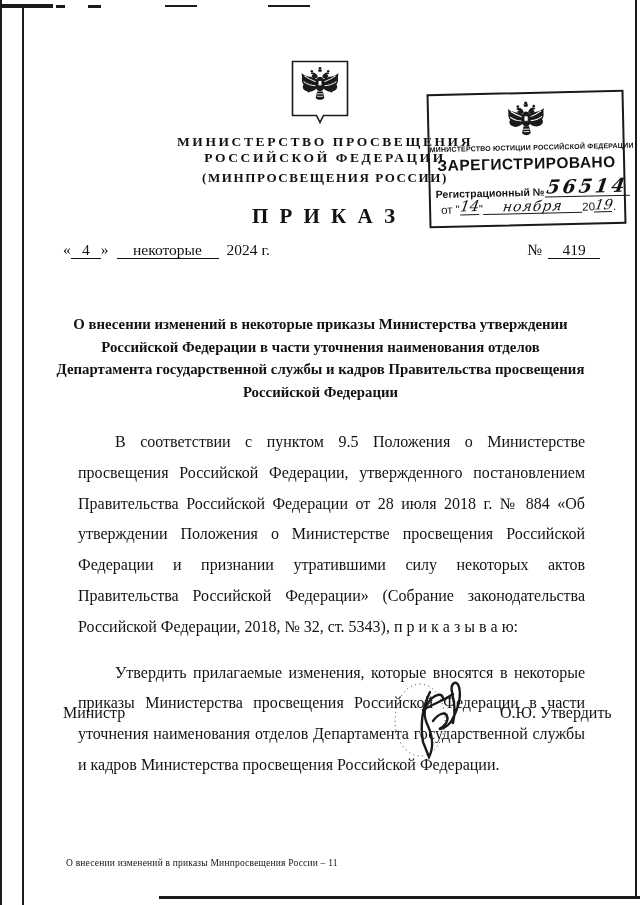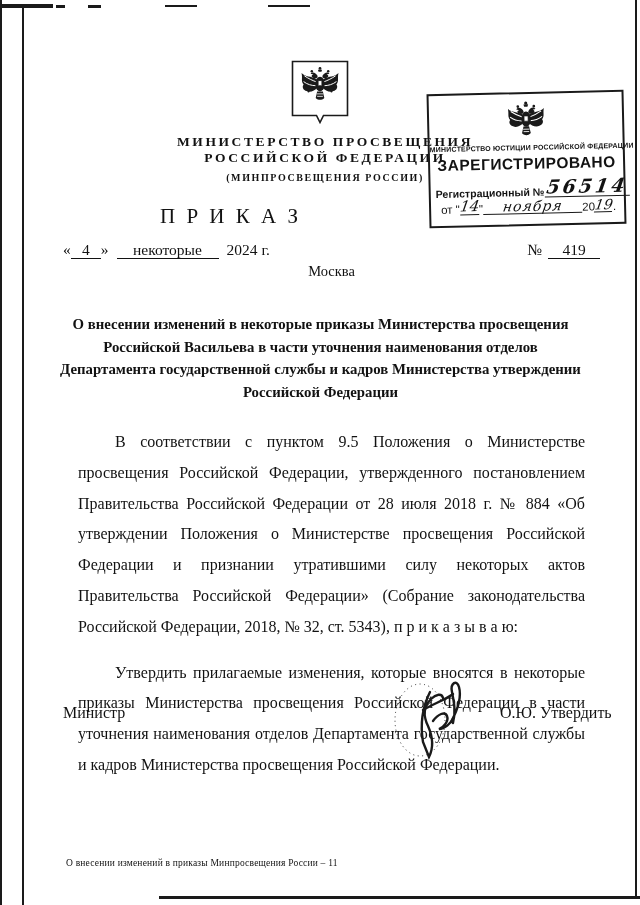--- a/index.html
+++ b/index.html
@@ -4,22 +4,22 @@
 <style>
   html,body{margin:0;padding:0;background:#fff;}
   .page{position:relative;width:640px;height:905px;background:#fff;overflow:hidden;
         font-family:"Liberation Serif",serif;color:#121212;}
   .abs{position:absolute;}
   
   .edge{background:#1a1a1a;}
   
   .ministry{left:160px;top:134px;width:330px;text-align:center;font-weight:bold;}
   .ministry .l12{font-size:13.5px;letter-spacing:2.6px;line-height:16px;white-space:nowrap;}
-  .ministry .l3{font-size:10px;letter-spacing:1.6px;line-height:16px;margin-top:4px;white-space:nowrap;}
-  .doctype{left:160px;top:204px;width:330px;text-align:left;font-weight:normal;
+  .ministry .l3{font-size:13px;letter-spacing:1.6px;line-height:16px;margin-top:4px;white-space:nowrap;}
+  .doctype{left:160px;top:204px;width:330px;text-align:center;font-weight:bold;
            font-size:21px;letter-spacing:3px;white-space:nowrap;}
   
   .stamp{left:428px;top:92px;width:193px;height:130px;border:2px solid #1a1a1a;
          transform:rotate(-1.3deg);font-family:"Liberation Sans",sans-serif;}
   .stamp .s-eagle{position:absolute;left:50%;top:5px;transform:translateX(-50%);}
   .stamp .s-agency{position:absolute;left:0;right:0;top:50px;text-align:center;
                    font-size:7px;font-weight:bold;white-space:nowrap;letter-spacing:.2px;}
   .stamp .s-reg{position:absolute;left:0;right:0;top:61px;text-align:center;
                 font-size:15.5px;font-weight:bold;letter-spacing:.5px;white-space:nowrap;}
   .stamp .s-line{position:absolute;left:5px;right:5px;top:84px;display:flex;align-items:flex-end;
@@ -142,26 +142,25 @@
     <span class="blank d-day">4</span>
     <span>»</span>
     <span style="width:8px;"></span>
     <span class="blank d-month">некоторые</span>
     <span style="width:8px;"></span>
     <span>2024 г.</span>
     <span style="margin-left:auto;">№</span>
     <span style="width:6px;"></span>
     <span class="blank d-num">419</span>
   </div>
-  <div class="abs city">Москва</div>
 
   <div class="abs titleblock">
-    <span>О внесении изменений в некоторые приказы Министерства просвещения</span>
-    <span>Российской Васильева в части уточнения наименования отделов</span>
-    <span>Департамента государственной службы и кадров Министерства утверждении</span>
+    <span>О внесении изменений в некоторые приказы Министерства утверждении</span>
+    <span>Российской Федерации в части уточнения наименования отделов</span>
+    <span>Департамента государственной службы и кадров Правительства просвещения</span>
     <span>Российской Федерации</span>
   </div>
 
   <div class="abs bodytext">
     <p>В соответствии с пунктом 9.5 Положения о Министерстве просвещения Российской Федерации, утвержденного постановлением Правительства Российской Федерации от 28 июля 2018 г. № 884 «Об утверждении Положения о Министерстве просвещения Российской Федерации и признании утратившими силу некоторых актов Правительства Российской Федерации» (Собрание законодательства Российской Федерации, 2018, № 32, ст. 5343), п р и к а з ы в а ю:</p>
     <p>Утвердить прилагаемые изменения, которые вносятся в некоторые приказы Министерства просвещения Российской Федерации в части уточнения наименования отделов Департамента государственной службы и кадров Министерства просвещения Российской Федерации.</p>
   </div>
 
   <div class="abs sig-pos">Министр</div>
   <div class="abs sig-draw">

